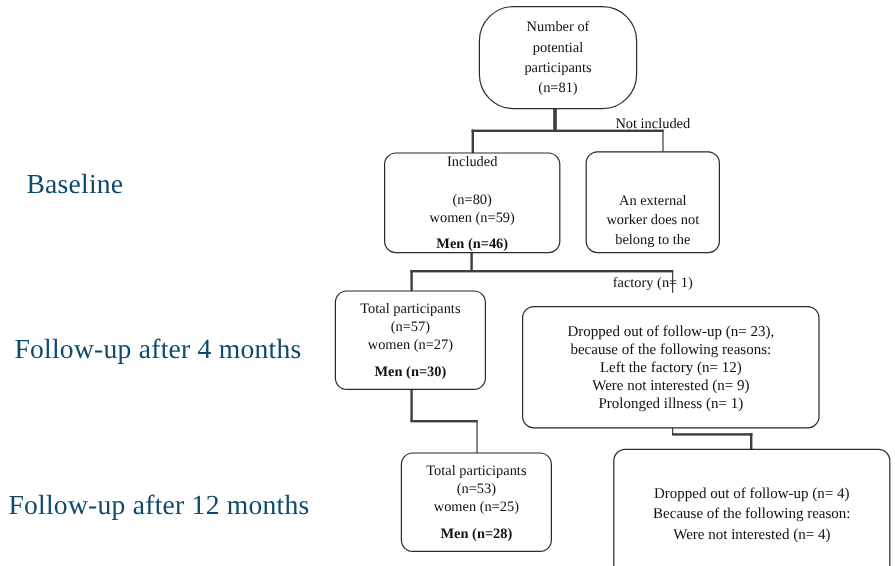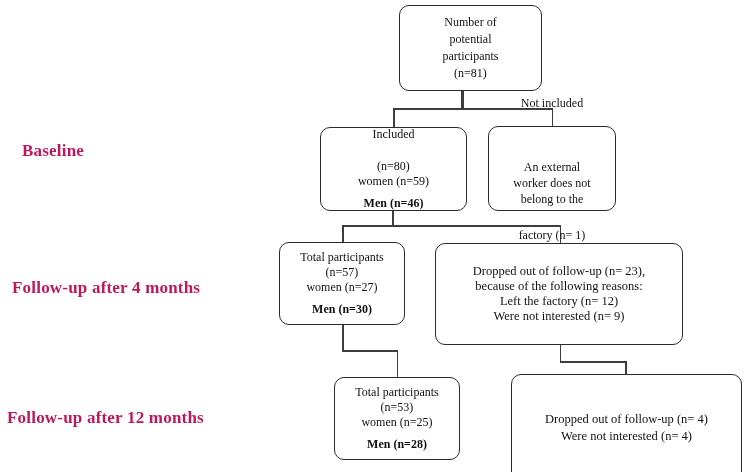--- a/index.html
+++ b/index.html
@@ -11,23 +11,23 @@
     position: relative;
     width: 746px;
     height: 472px;
     background: #ffffff;
     font-family: "Liberation Serif", serif;
     color: #111111;
     overflow: hidden;
   }
   .stage-label {
     position: absolute;
-    font-size: 17px;
-    font-weight: bold;
-    color: #be185d;
+    font-size: 23px;
+    font-weight: normal;
+    color: #0c4a6e;
     white-space: nowrap;
     letter-spacing: 0.2px;
   }
   .box {
     position: absolute;
     box-sizing: border-box;
     background: #ffffff;
     border: 1.5px solid #2b2b2b;
     border-radius: 10px;
     display: flex;
@@ -71,61 +71,63 @@
   <div class="line" style="left:559.5px; top:225px; width:1.5px; height:19px;"></div>
 
   <div class="line" style="left:342px; top:324px; width:1.5px; height:27px;"></div>
   <div class="line" style="left:342px; top:350px; width:56px; height:1.5px;"></div>
   <div class="line" style="left:396.5px; top:350px; width:1.5px; height:28px;"></div>
 
   <div class="line" style="left:559.5px; top:344px; width:1.5px; height:18px;"></div>
   <div class="line" style="left:559.5px; top:361px; width:67px; height:1.5px;"></div>
   <div class="line" style="left:625px; top:361px; width:1.5px; height:14px;"></div>
 
-  <div class="box" style="left:399px; top:5px; width:143px; height:86px;">
+  <div class="box" style="left:399px; top:5px; width:132px; height:86px;border-radius:29px;">
     <div class="ln lh17">Number of</div>
     <div class="ln lh17">potential</div>
     <div class="ln lh17">participants</div>
     <div class="ln lh17">(n=81)</div>
   </div>
 
   <div class="box" style="left:320px; top:127px; width:147px; height:84px;">
     <div class="ln gap-b">Included</div>
     <div class="ln">(n=80)</div>
     <div class="ln">women (n=59)</div>
     <div class="ln gap-t bold">Men (n=46)</div>
   </div>
 
-  <div class="box" style="left:488px; top:126px; width:128px; height:85px;text-align:right;">
+  <div class="box" style="left:488px; top:126px; width:112px; height:85px;text-align:right;">
     <div class="ln" style="line-height:16px;">Not included</div>
     <div class="ln" style="line-height:16px;margin-top:48px;">An external</div>
     <div class="ln" style="line-height:16px;">worker does not</div>
     <div class="ln" style="line-height:16px;">belong to the</div>
     <div class="ln" style="line-height:16px;margin-top:20px;">factory (n= 1)</div>
   </div>
 
   <div class="box" style="left:279px; top:242px; width:126px; height:83px;">
     <div class="ln">Total participants</div>
     <div class="ln">(n=57)</div>
     <div class="ln">women (n=27)</div>
     <div class="ln gap-t bold">Men (n=30)</div>
   </div>
 
-  <div class="box" style="left:435px; top:243px; width:248px; height:102px;">
+  <div class="box" style="left:435px; top:255px; width:248px; height:102px;">
     <div class="ln" style="font-size:12.5px;">Dropped out of follow-up (n= 23),</div>
     <div class="ln" style="font-size:12.5px;">because of the following reasons:</div>
     <div class="ln" style="font-size:12.5px;">Left the factory (n= 12)</div>
     <div class="ln" style="font-size:12.5px;">Were not interested (n= 9)</div>
+    <div class="ln" style="font-size:12.5px;">Prolonged illness (n= 1)</div>
   </div>
 
   <div class="box" style="left:334px; top:377px; width:126px; height:83px;">
     <div class="ln">Total participants</div>
     <div class="ln">(n=53)</div>
     <div class="ln">women (n=25)</div>
     <div class="ln gap-t bold">Men (n=28)</div>
   </div>
 
   <div class="box" style="left:511px; top:374px; width:231px; height:108px;">
     <div class="ln lh17" style="font-size:12.5px;">Dropped out of follow-up (n= 4)</div>
+    <div class="ln lh17" style="font-size:12.5px;">Because of the following reason:</div>
     <div class="ln lh17" style="font-size:12.5px;">Were not interested (n= 4)</div>
   </div>
 
 </div>
 
 </body></html>

